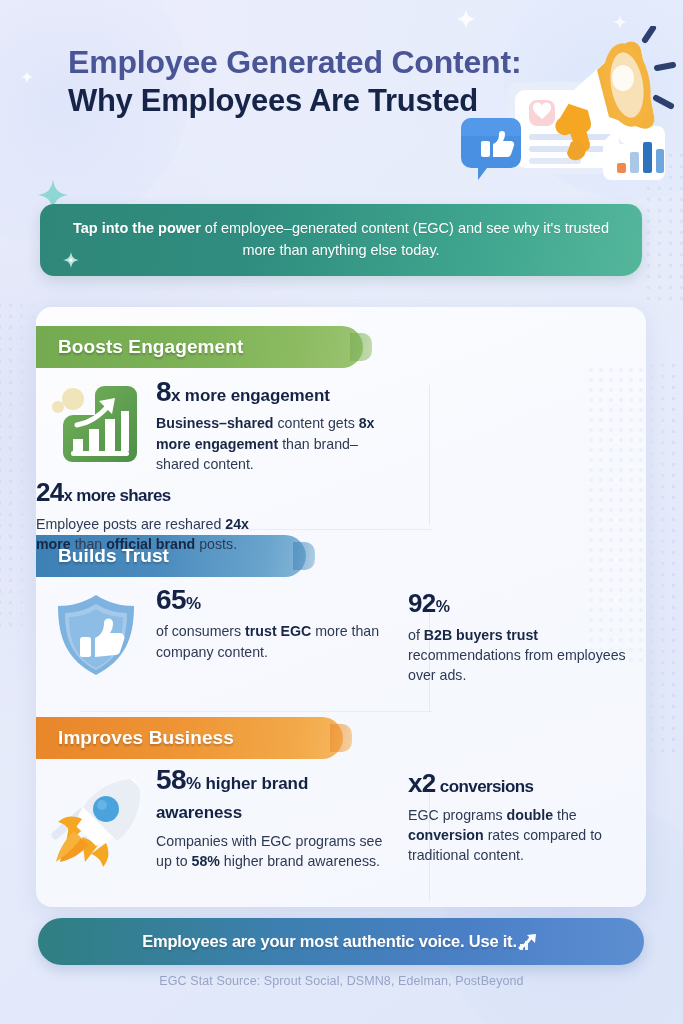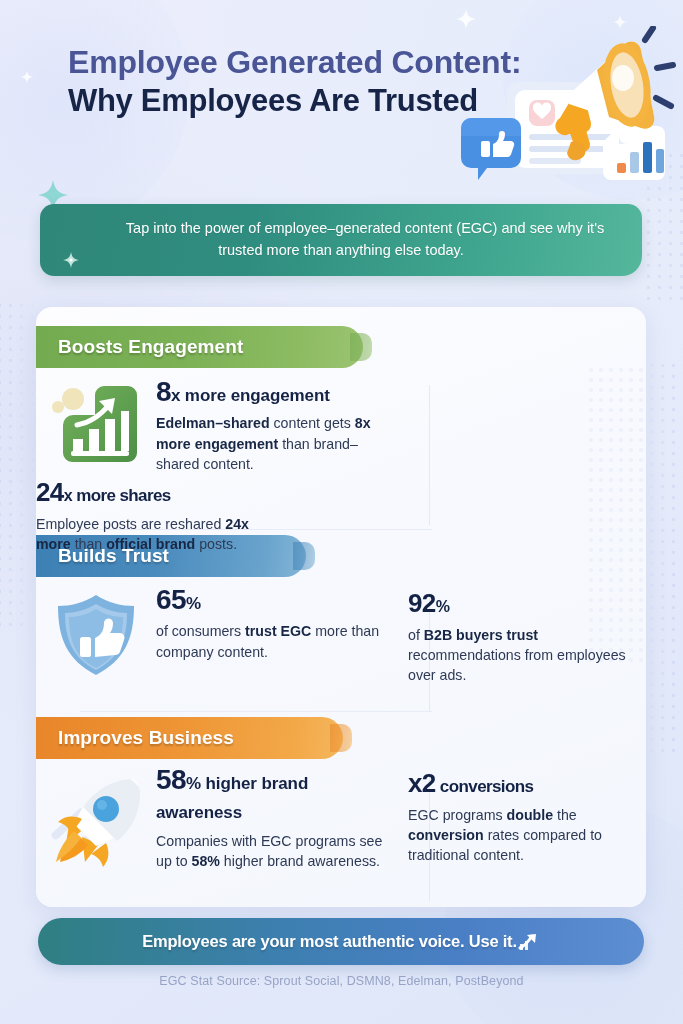--- a/index.html
+++ b/index.html
@@ -45,21 +45,21 @@
   .hero{position:absolute;right:6px;top:26px;width:220px;height:175px;z-index:2;}
   
   .intro{position:absolute;left:40px;top:204px;width:602px;height:72px;
     border-radius:14px 14px 20px 14px;
     background:linear-gradient(100deg,#2f8779 0%,#2f8d7f 35%,#3fa58e 72%,#54b79c 100%);
     box-shadow:0 5px 14px rgba(40,90,90,.16);
     display:flex;align-items:center;justify-content:center;
     color:#fff;text-align:center;}
   .intro p{margin:0;font-size:14.5px;line-height:1.5;max-width:560px;
     text-shadow:0 1px 1px rgba(0,0,0,.09);}
-  .intro b{font-weight:normal;margin-left:48px;}
+  .intro b{font-weight:bold;}
   .intro-spark{position:absolute;left:22px;bottom:7px;}
   
   .card{position:absolute;left:36px;top:307px;width:610px;height:600px;
     border-radius:16px;
     background:linear-gradient(160deg,#fdfdff 0%,#f7f9fe 40%,#f4f7fd 100%);
     box-shadow:0 6px 22px rgba(90,110,170,.13);overflow:hidden;}
   .card-dots{position:absolute;right:0;top:58px;width:60px;height:300px;opacity:.5;
     background-image:radial-gradient(#e3e9f8 2px, rgba(0,0,0,0) 2.2px);
     background-size:10px 10px;}
   
@@ -239,21 +239,21 @@
             <rect x="22" y="58" width="10" height="12" fill="#ffffff"></rect>
             <rect x="38" y="48" width="10" height="22" fill="#ffffff"></rect>
             <rect x="54" y="38" width="10" height="32" fill="#ffffff"></rect>
             <rect x="70" y="30" width="8" height="40" fill="#ffffff"></rect>
             <path d="M26 44 C38 42 48 36 58 24 " stroke="#ffffff" stroke-width="5" fill="none" stroke-linecap="round"></path>
             <path d="M48 20 L64 17 L61 33Z" fill="#ffffff"></path>
           </svg>
         </div>
         <div class="txt">
           <div class="big"><span>8</span><span class="unit">x</span><span class="tail-txt"> more engagement</span></div>
-          <div class="desc"><b>Edelman–shared</b> content gets <b>8x more engagement</b> than brand–shared content.</div>
+          <div class="desc"><b>Business–shared</b> content gets <b>8x more engagement</b> than brand–shared content.</div>
         </div>
       </div>
       <div class="col-right">
         <div class="r-wrap">
           <div class="right-big ta-r"><span>24</span><span class="unit">x</span><span class="tail-txt"> more shares</span></div>
           <div class="desc">Employee posts are reshared <b>24x more</b> than <b>official brand</b> posts.</div>
         </div>
       </div>
     </div>
 

